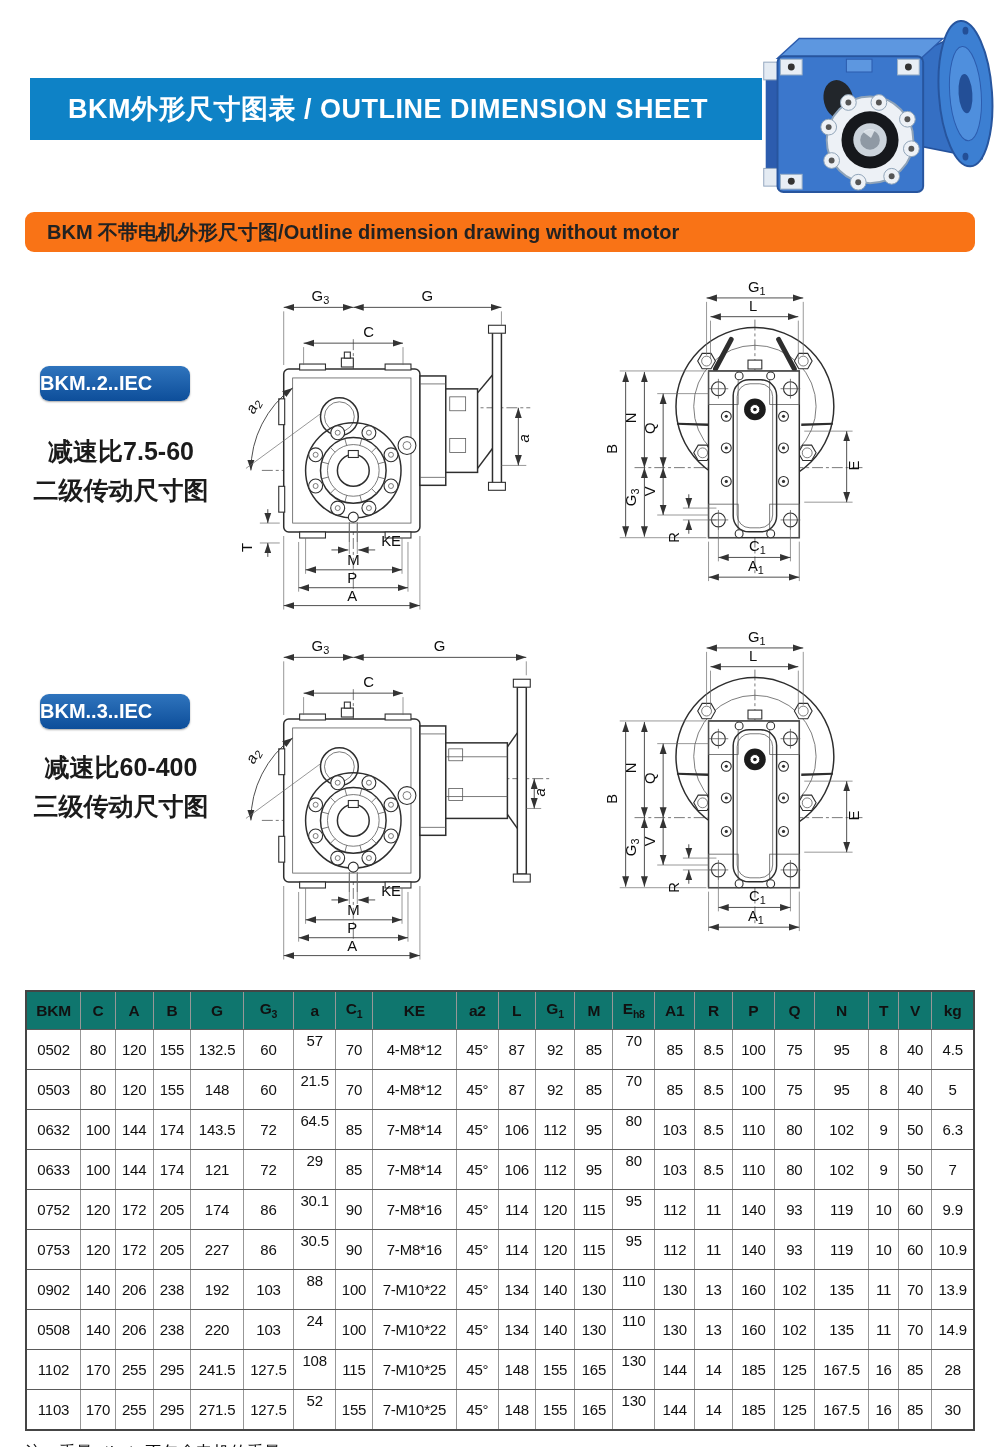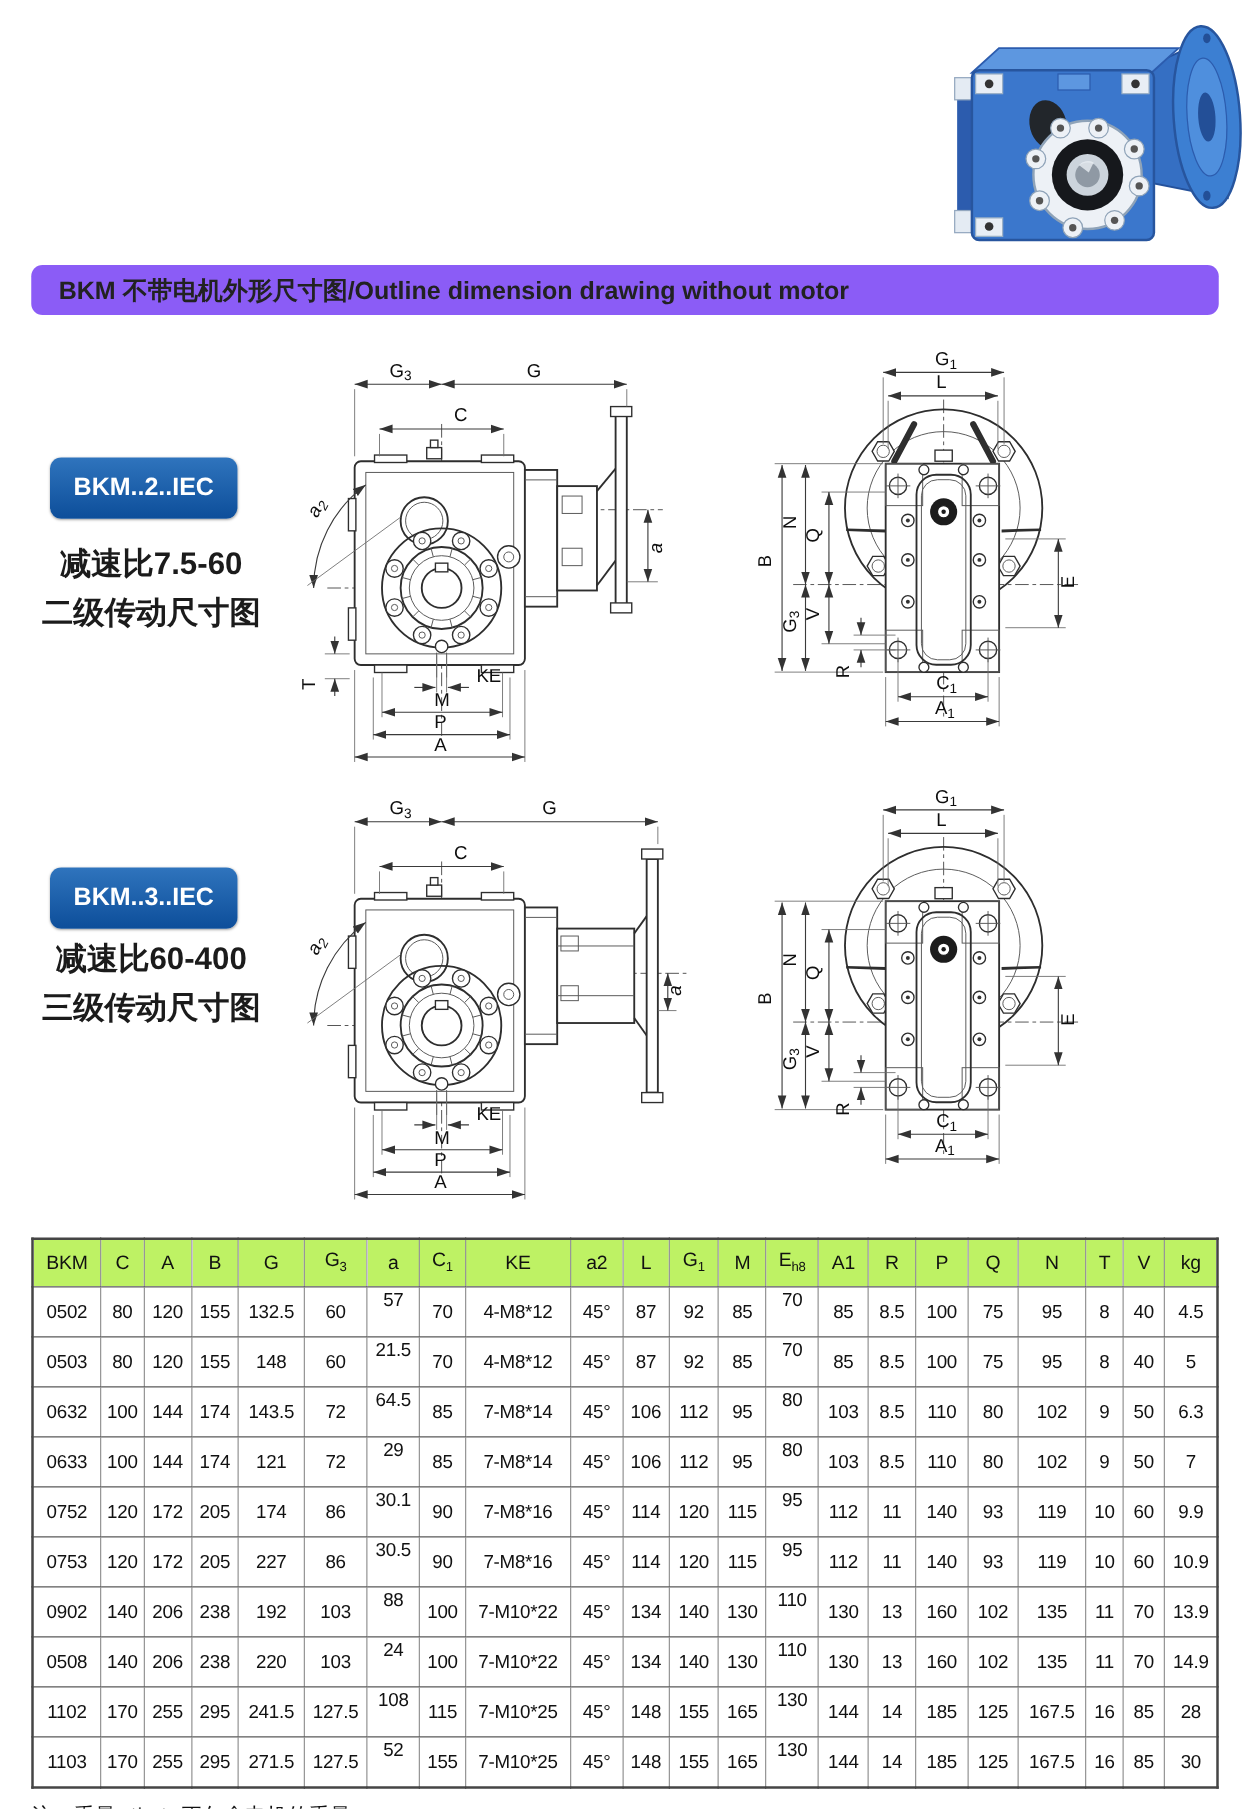--- a/index.html
+++ b/index.html
@@ -1,54 +1,57 @@
 <!DOCTYPE html>
 <html><head>
 <meta charset="utf-8">
 <style>
   html,body{margin:0;padding:0;background:#fff;}
   body{width:1000px;height:1447px;font-family:"Liberation Sans",sans-serif;color:#111;position:relative;overflow:hidden;}
   .header{position:relative;height:206px;}
   .banner{position:absolute;left:30px;top:78px;width:732px;height:62px;background:#0e82c6;display:flex;align-items:center;}
   .banner h1{color:#fff;font-size:27px;font-weight:bold;margin:0 0 0 38px;letter-spacing:.5px;white-space:nowrap;}
   .photo{position:absolute;right:6px;top:0;width:246px;height:204px;}
-  .subbar{margin:6px 25px 0;height:40px;background:#8b5cf6;border-radius:9px;display:flex;align-items:center;padding-left:22px;font-size:20px;font-weight:bold;color:#222;}
+  .subbar{margin:6px 25px 0;height:40px;background:#f97316;border-radius:9px;display:flex;align-items:center;padding-left:22px;font-size:20px;font-weight:bold;color:#222;}
   .section{position:relative;height:350px;}
   .section.sec1{margin-top:26px;}
-  .badge{position:absolute;left:40px;top:88px;width:150px;height:49px;background:linear-gradient(180deg,#2f74bd,#0d4e9a);border-radius:9px;color:#fff;font-weight:bold;font-size:20px;display:flex;align-items:center;justify-content:center;box-shadow:0 1px 2px rgba(0,0,0,.35);}
+  .badge{position:absolute;left:40px;top:88px;width:150px;height:35px;background:linear-gradient(180deg,#2f74bd,#0d4e9a);border-radius:9px;color:#fff;font-weight:bold;font-size:20px;display:flex;align-items:center;box-shadow:0 1px 2px rgba(0,0,0,.35);}
   .sec2 .badge{top:66px;}
   .desc{position:absolute;left:18px;top:154px;width:206px;text-align:center;font-size:25px;font-weight:600;color:#1b1b1b;line-height:1.55;}
   .sec2 .desc{top:120px;}
   .sideview{position:absolute;left:236px;top:2px;}
   .frontview{position:absolute;left:600px;top:0;}
   
   .obj{fill:none;stroke:#2e2e2e;stroke-width:1.5;}
   .objf{fill:#fff;stroke:#2e2e2e;stroke-width:1.5;}
   .obj2{fill:#fff;stroke:#2e2e2e;stroke-width:1.1;}
   .obj3{fill:none;stroke:#5a5a5a;stroke-width:.8;}
   .dim{fill:none;stroke:#3a3a3a;stroke-width:.9;}
   .ext{stroke:#6b6b6b;stroke-width:.7;}
   .cl{stroke:#555;stroke-width:.8;stroke-dasharray:11 3 3 3;fill:none;}
   .dlab{font-family:"Liberation Sans",sans-serif;font-size:15px;fill:#0e0e0e;}
   .dlab .sub{font-size:11px;}
   .it{font-style:italic;}
   
   .tblwrap{margin:12px 25px 0;}
   table{border-collapse:collapse;table-layout:fixed;width:950px;border:2px solid #454545;}
   th,td{border-left:1px solid #979797;border-right:1px solid #979797;border-top:1.5px solid #5a5a5a;border-bottom:1.5px solid #5a5a5a;text-align:center;height:37px;padding:0;font-size:15px;letter-spacing:-.2px;overflow:hidden;white-space:nowrap;}
-  th{background:#bef264;font-weight:400;font-size:15.5px;}
+  th{background:#0f766e;font-weight:700;font-size:15.5px;}
   th sub,td sub{font-size:10.5px;}
   td.hi{vertical-align:top;padding-top:2px;}
   .note{margin:10px 0 0 25px;}
   .note .cn{font-size:17px;color:#101010;}
 </style>
 </head>
 <body>
 
 <div class="header">
+  <div class="banner">
+    <h1>BKM外形尺寸图表 / OUTLINE DIMENSION SHEET</h1>
+  </div>
 
   <svg class="photo" viewBox="0 0 250 205">
     <polygon points="168,55 228,28 238,160 178,148" fill="#356fc3" stroke="#24519b" stroke-width="1.5"></polygon>
     <ellipse cx="221" cy="94" rx="27" ry="74" fill="#3c7fd2" stroke="#27559e" stroke-width="2" transform="rotate(-4 221 94)"></ellipse>
     <ellipse cx="221" cy="94" rx="16" ry="48" fill="#4f8fdd" stroke="#2c5cae" transform="rotate(-4 221 94)"></ellipse>
     <ellipse cx="221" cy="94" rx="7" ry="20" fill="#234f97" transform="rotate(-4 221 94)"></ellipse>
     <ellipse cx="221" cy="30" rx="3" ry="4" fill="#234f97"></ellipse>
       <ellipse cx="221" cy="158" rx="3" ry="4" fill="#234f97"></ellipse>
     <polygon points="30,58 52,38 198,38 176,58" fill="#5d97e0" stroke="#2c5cae" stroke-width="1.5"></polygon>
     <rect x="18" y="64" width="16" height="122" fill="#2c5cae"></rect>

